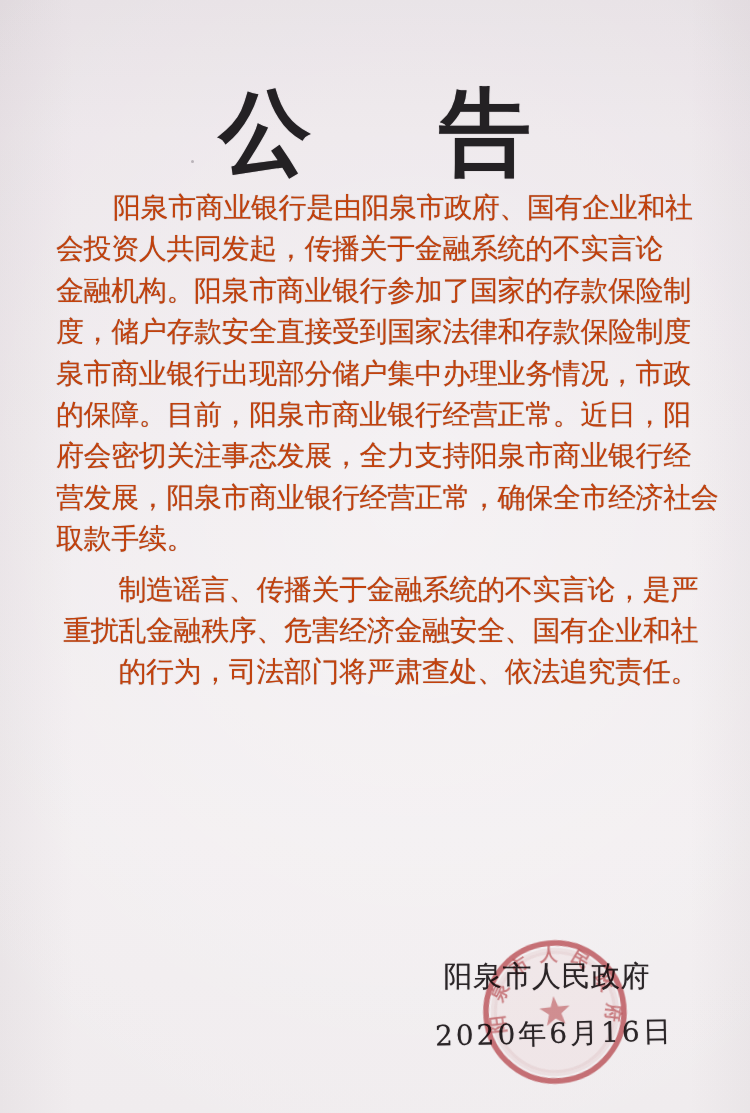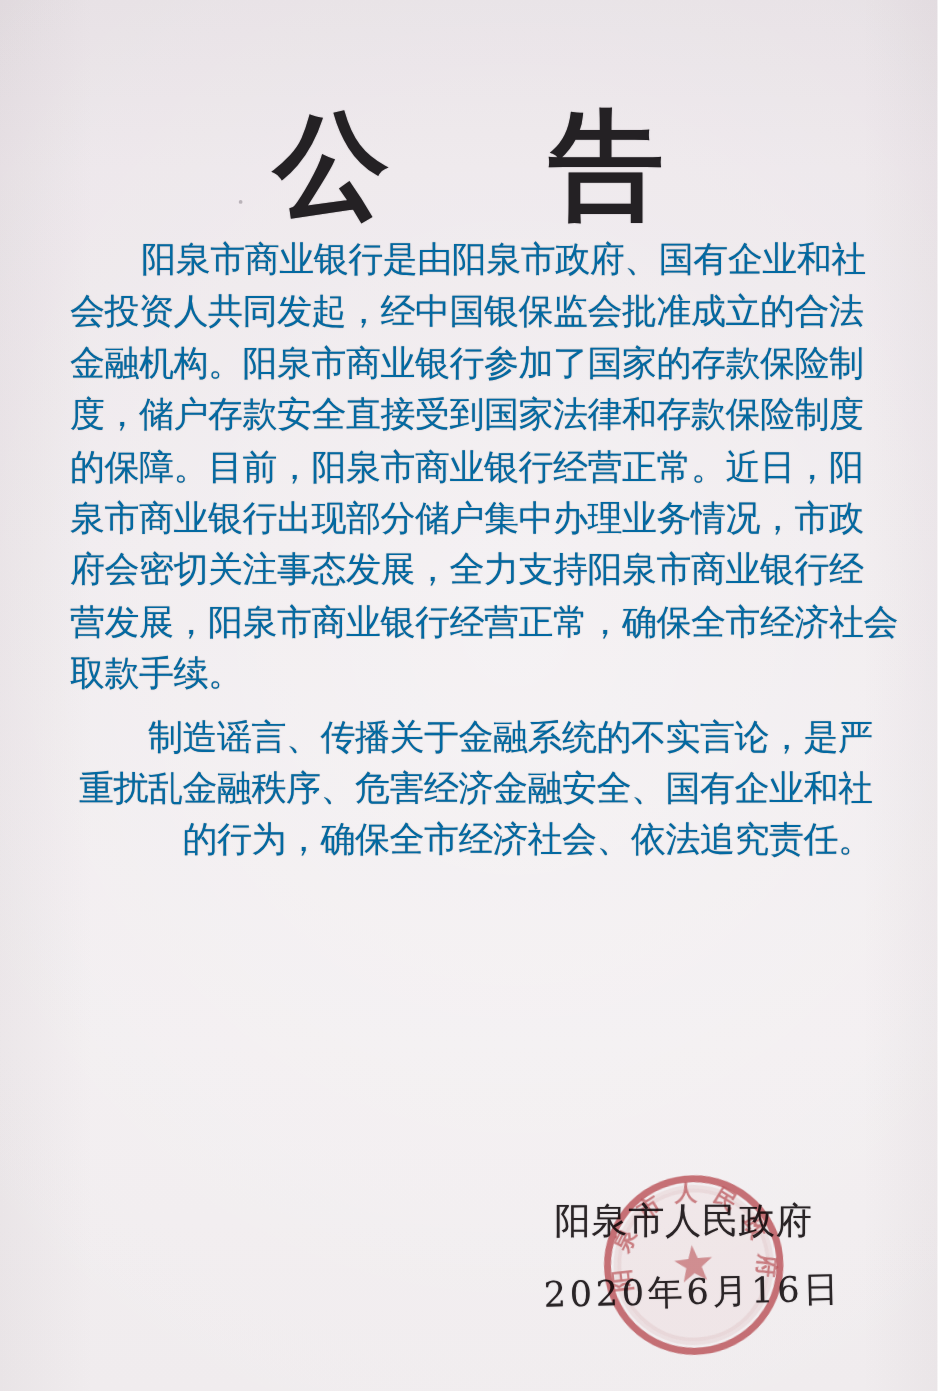--- a/index.html
+++ b/index.html
@@ -22,21 +22,21 @@
     top: 16px; left: 0; width: 750px;
     display: flex; justify-content: center; gap: 128px;
     font-size: 92px; font-weight: bold;
     color: #242124;
     line-height: 1.18;
     text-shadow: 0 0 1px rgba(30,26,30,0.45);
   }
   .doc-body {
     position: absolute;
     top: 187px; left: 56px; width: 642px;
-    color: #0369a1;
+    color: #c2410c;
   }
   .line {
     height: 41.4px; line-height: 41.4px;
     font-size: 28px;
     letter-spacing: -0.4px;
     white-space: nowrap;
     text-shadow: 0 0 1px rgba(40,34,38,0.42);
   }
   .para-2 { margin-top: 2px; }
   .para-3 { margin-top: 9px; text-align: right; }
@@ -75,33 +75,33 @@
 <div class="paper-shade"></div>
 
 <h1 class="doc-title">
   <span>公</span>
   <span>告</span>
 </h1>
 
 <div class="doc-body">
   <div class="para-1">
     <div class="line indent">阳泉市商业银行是由阳泉市政府、国有企业和社</div>
-    <div class="line">会投资人共同发起，经中国银保监会批准成立的合法</div>
+    <div class="line">会投资人共同发起，传播关于金融系统的不实言论</div>
     <div class="line">金融机构。阳泉市商业银行参加了国家的存款保险制</div>
     <div class="line">度，储户存款安全直接受到国家法律和存款保险制度</div>
+    <div class="line">泉市商业银行出现部分储户集中办理业务情况，市政</div>
     <div class="line">的保障。目前，阳泉市商业银行经营正常。近日，阳</div>
-    <div class="line">泉市商业银行出现部分储户集中办理业务情况，市政</div>
     <div class="line">府会密切关注事态发展，全力支持阳泉市商业银行经</div>
     <div class="line">营发展，阳泉市商业银行经营正常，确保全市经济社会</div>
     <div class="line">取款手续。</div>
   </div>
   <div class="para-3">
     <div class="line indent">制造谣言、传播关于金融系统的不实言论，是严</div>
     <div class="line">重扰乱金融秩序、危害经济金融安全、国有企业和社</div>
-    <div class="line">的行为，确保全市经济社会、依法追究责任。</div>
+    <div class="line">的行为，司法部门将严肃查处、依法追究责任。</div>
   </div>
 </div>
 
 <div class="signature-line">阳泉市人民政府</div>
 <div class="date-line">2020年6月16日</div>
 
 <svg class="seal" viewBox="0 0 148 148" xmlns="http://www.w3.org/2000/svg">
   <circle cx="74" cy="74" r="69" fill="none" stroke="#bf4b50" stroke-width="5.5" opacity="0.82"></circle>
   <circle cx="74" cy="74" r="61" fill="rgba(191,75,80,0.05)" stroke="rgba(191,75,80,0.10)" stroke-width="6"></circle>
   <polygon points="74,58 77.8,68.7 89.2,69.1 80.2,76 83.4,86.9 74,80.5 64.6,86.9 67.8,76 58.8,69.1 70.2,68.7" fill="#bf4b50" opacity="0.6"></polygon>

